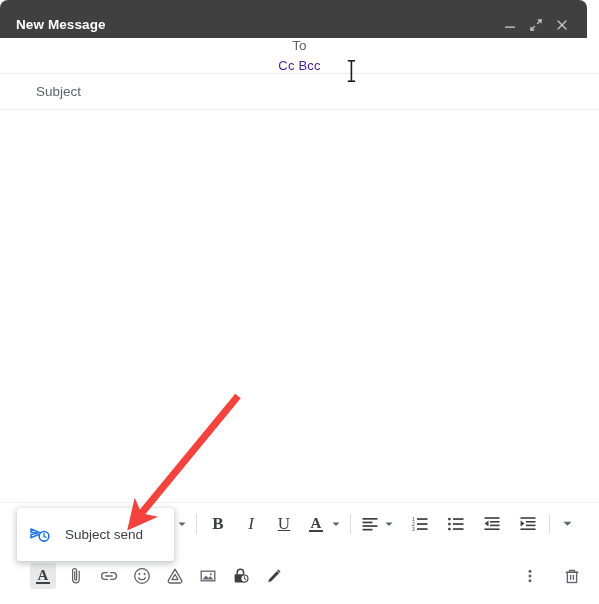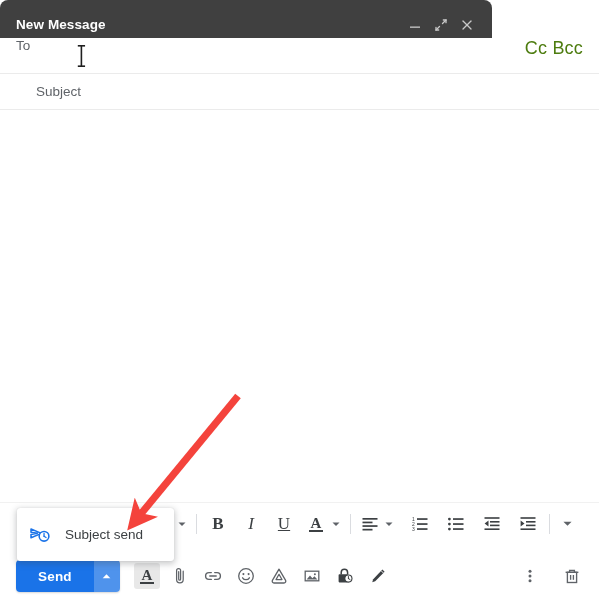--- a/index.html
+++ b/index.html
@@ -14,21 +14,21 @@
     width: 599px;
     height: 604px;
     background: #ffffff;
     overflow: hidden;
   }
 
   
   #title-bar {
     position: absolute;
     top: 0; left: 0;
-    width: 492px; height: 38px;
+    width: 587px; height: 38px;
     background: #404040;
     border-top-left-radius: 8px;
     border-top-right-radius: 8px;
     display: flex;
     align-items: center;
     box-sizing: border-box;
     padding: 11px 12px 0 16px;
   }
   #title-text {
     color: #ffffff;
@@ -45,35 +45,37 @@
   .win-btn svg { display: block; }
 
   
   #field-to {
     position: absolute;
     top: 38px; left: 0;
     width: 599px; height: 36px;
     box-sizing: border-box;
     border-bottom: 1px solid #ebebeb;
     display: flex;
+    align-items: center;
     padding: 0 16px;
+    flex-direction: column;
   }
   #to-label {
     color: #5f6368;
     font-size: 13.5px;
   }
   #to-input-zone {
     flex: 1;
     height: 100%;
     position: relative;
     cursor: text;
   }
   #cc-bcc {
-    color: #4d7c0f;
-    font-size: 18px;
+    color: #4c1d95;
+    font-size: 13px;
     letter-spacing: 0.2px;
   }
   .ccbcc-link { cursor: pointer; }
 
   #text-caret {
     position: absolute;
     left: 46px;
     top: 6px;
     width: 11px;
     height: 24px;
@@ -436,28 +438,20 @@
 
     <div class="caret-btn" style="width:20px;">
       <svg width="11" height="11" viewBox="0 0 10 10">
         <path d="M1.3 3.4 L5 7.1 L8.7 3.4 Z" fill="#5f6368"></path>
       </svg>
     </div>
   </div>
 
   <div id="action-bar">
 
-    <div id="send-group">
-      <div id="send-button">Send</div>
-      <div id="send-options-button">
-        <svg width="11" height="11" viewBox="0 0 10 10">
-          <path d="M1.5 6.5 L5 3 L8.5 6.5 Z" fill="#ffffff"></path>
-        </svg>
-      </div>
-    </div>
 
     <div id="action-icons">
 
       <div class="act-btn active">
         <svg width="20" height="20" viewBox="0 0 20 20">
           <text x="10" y="14" font-family="Liberation Serif, serif" font-size="15" font-weight="bold" fill="#3c4043" text-anchor="middle">A</text>
           <rect x="3" y="16" width="14" height="2" fill="#3c4043"></rect>
         </svg>
       </div>
 

